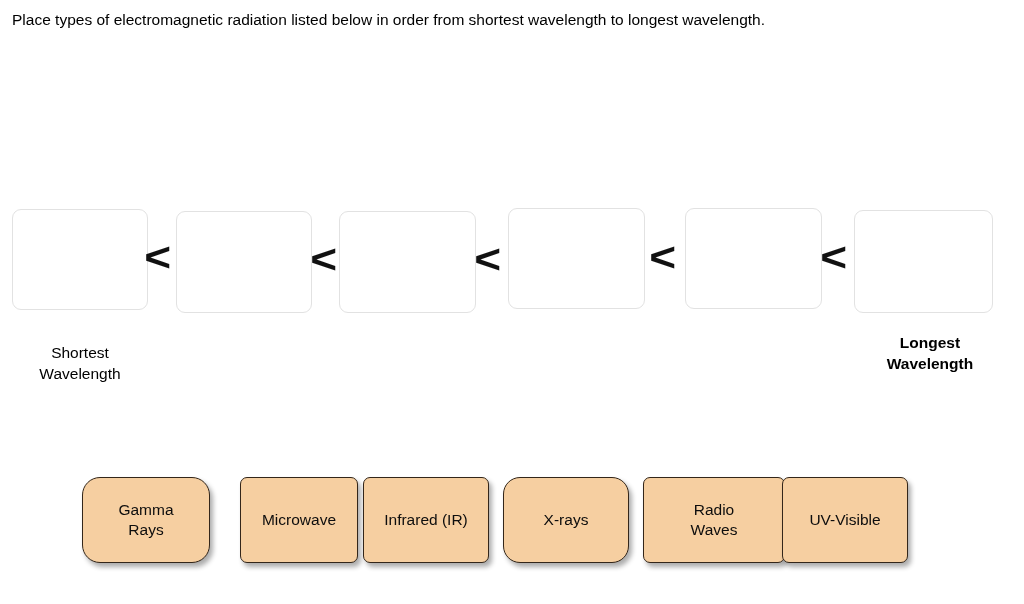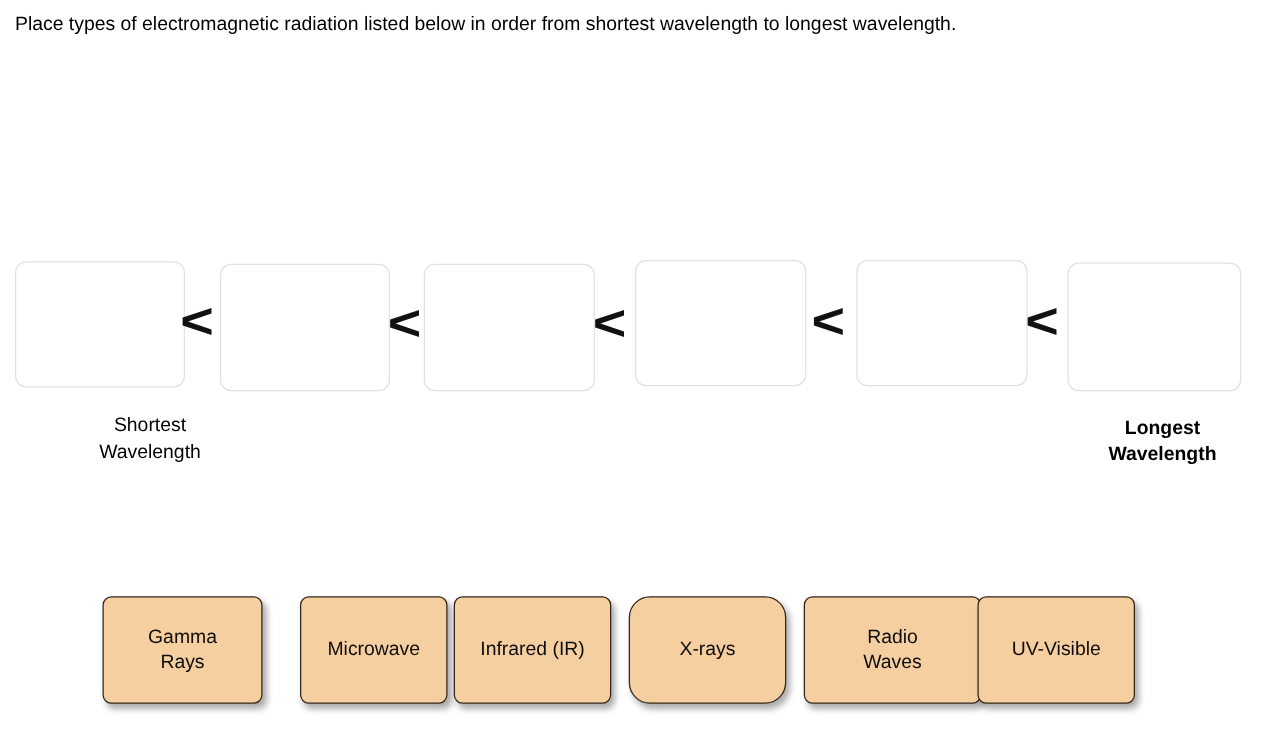--- a/index.html
+++ b/index.html
@@ -56,23 +56,22 @@
   
   .edge-label {
     position: absolute;
     font-size: 15.5px;
     line-height: 21px;
     text-align: center;
     color: #000000;
   }
   #label-shortest {
     left: 0px;
-    top: 330px;
+    top: 342px;
     width: 160px;
-    margin-left: 40px;
   }
   #label-longest {
     left: 850px;
     top: 332px;
     width: 160px;
     font-weight: bold;
   }
 
   
   #tile-tray {
@@ -127,21 +126,21 @@
   <div>Shortest</div>
   <div>Wavelength</div>
 </div>
 
 <div class="edge-label" id="label-longest">
   <div>Longest</div>
   <div>Wavelength</div>
 </div>
 
 <div id="tile-tray">
-    <div class="tile" style="left: 82px; width: 128px;">
+    <div class="tile" style="left: 82px; width: 128px; border-radius: 18px;">
       <div>
         <div>Gamma</div>
         <div>Rays</div>
       </div>
     </div>
     <div class="tile" style="left: 240px; width: 118px; text-align: center;">
       <div>
         <div>Microwave</div>
       </div>
     </div>

